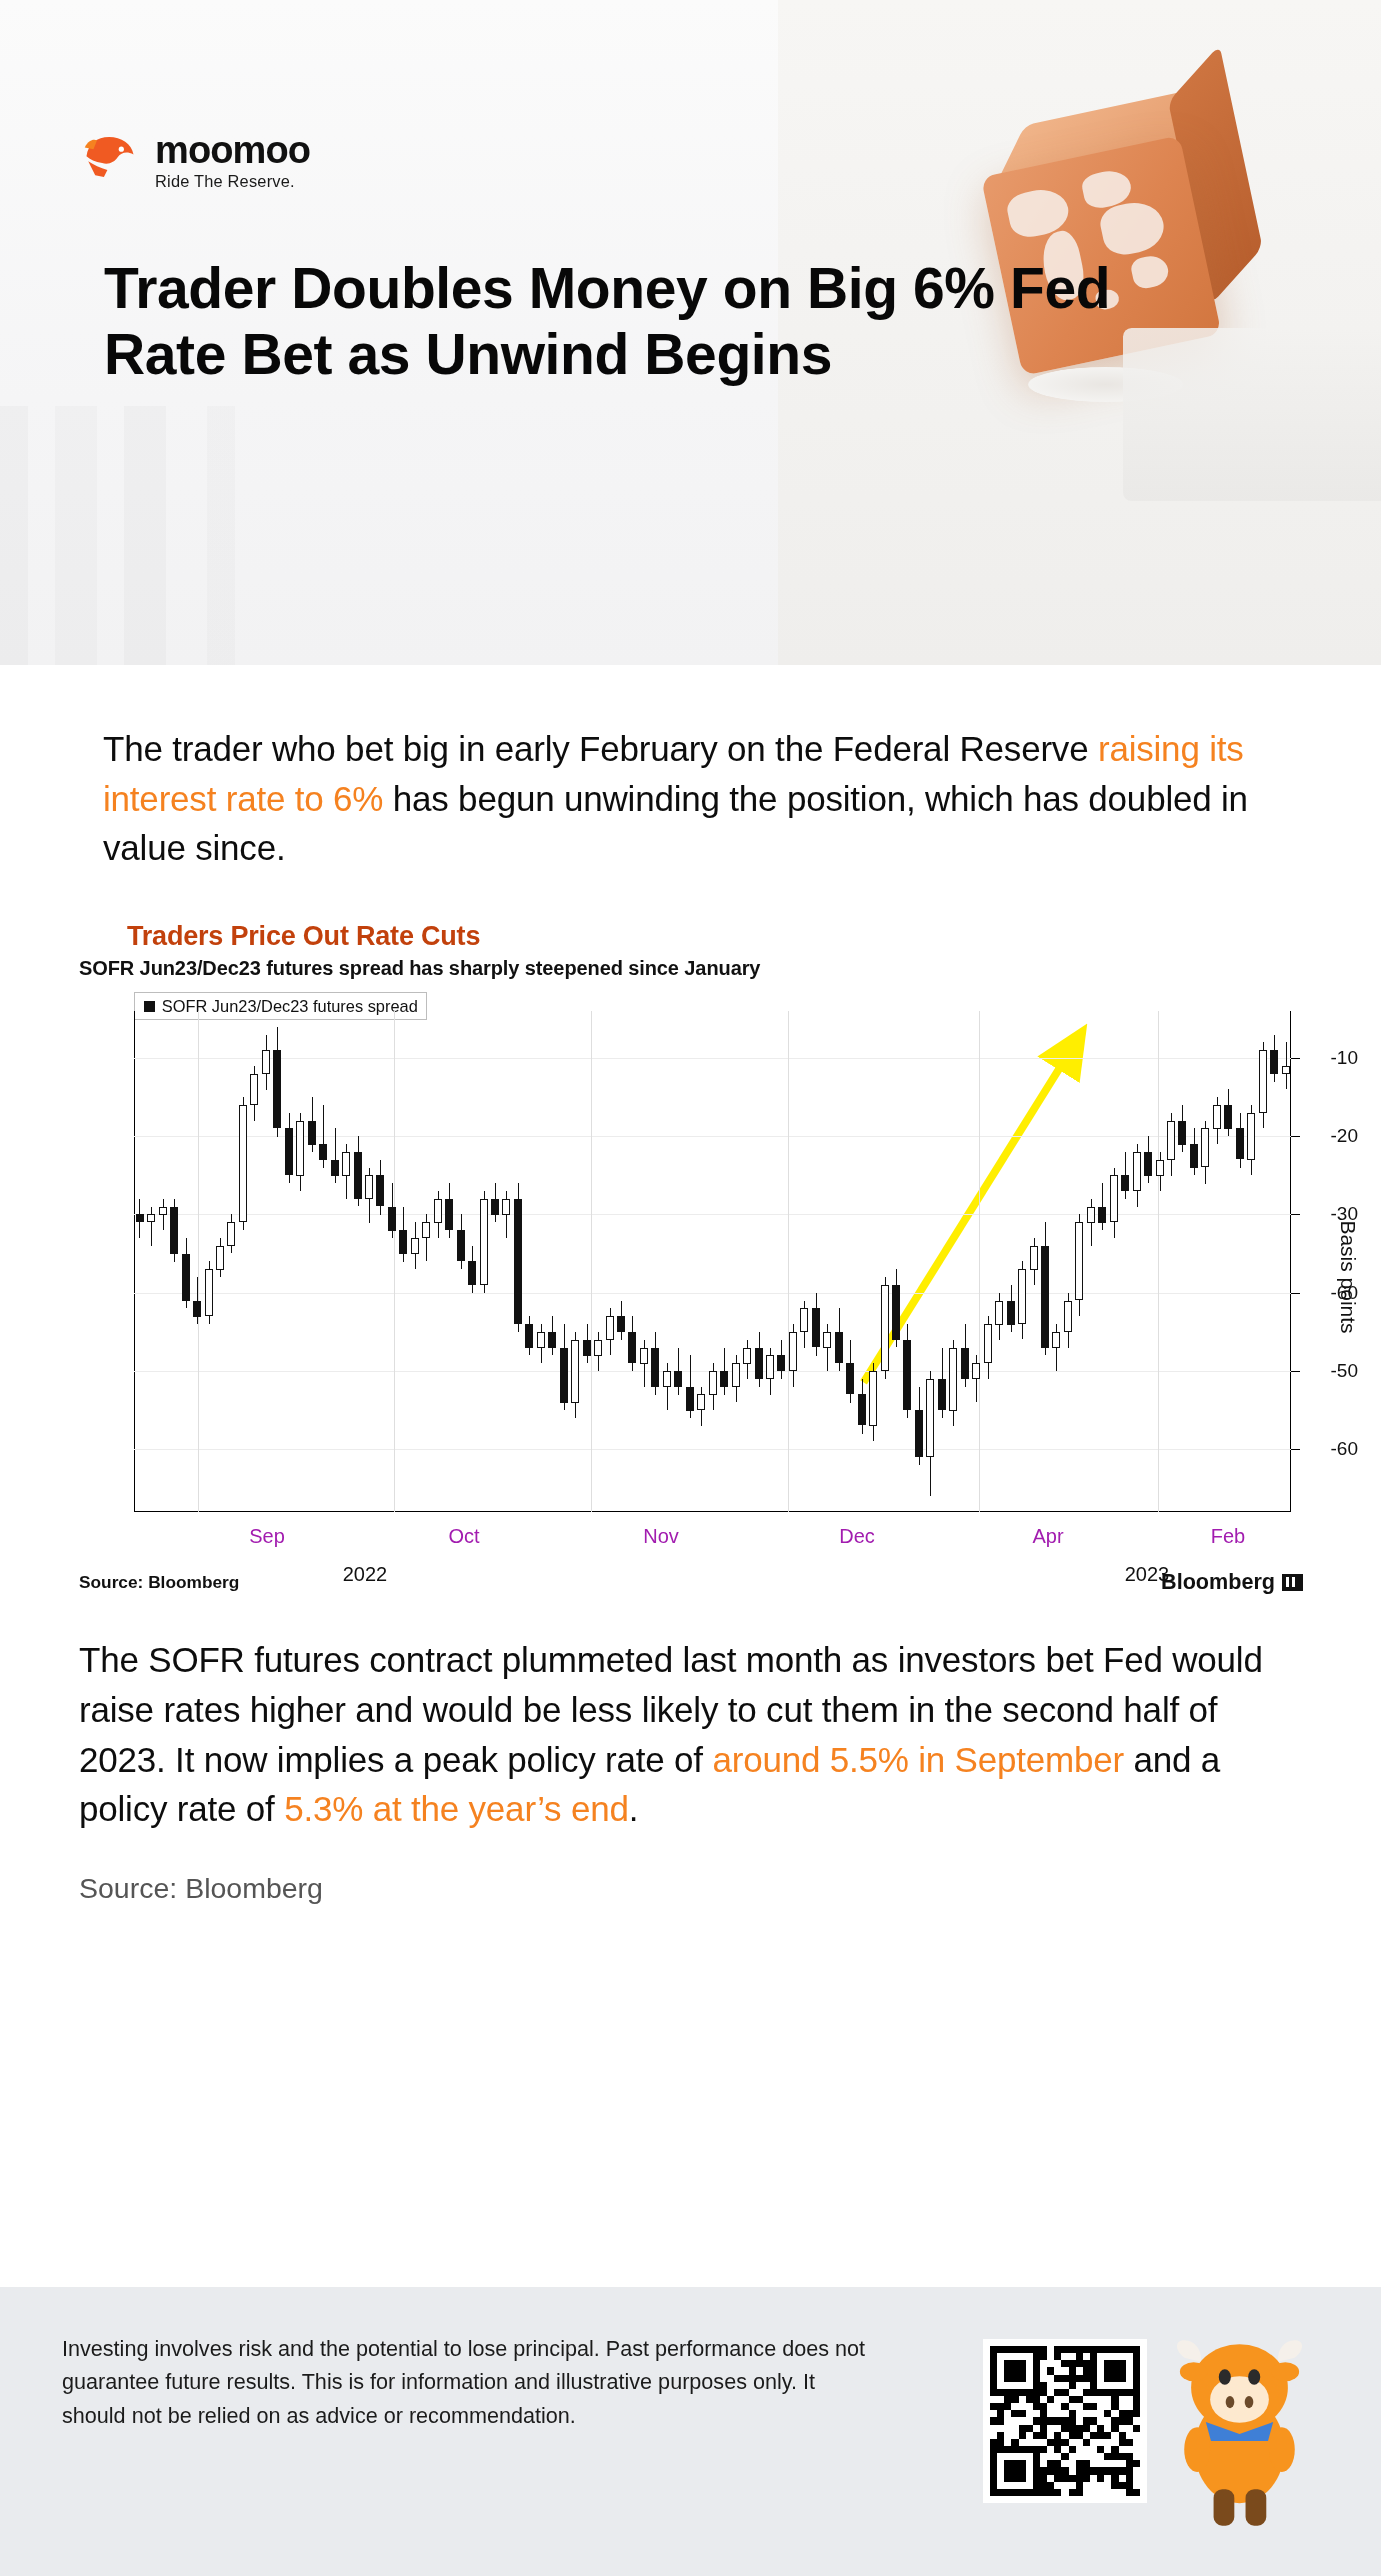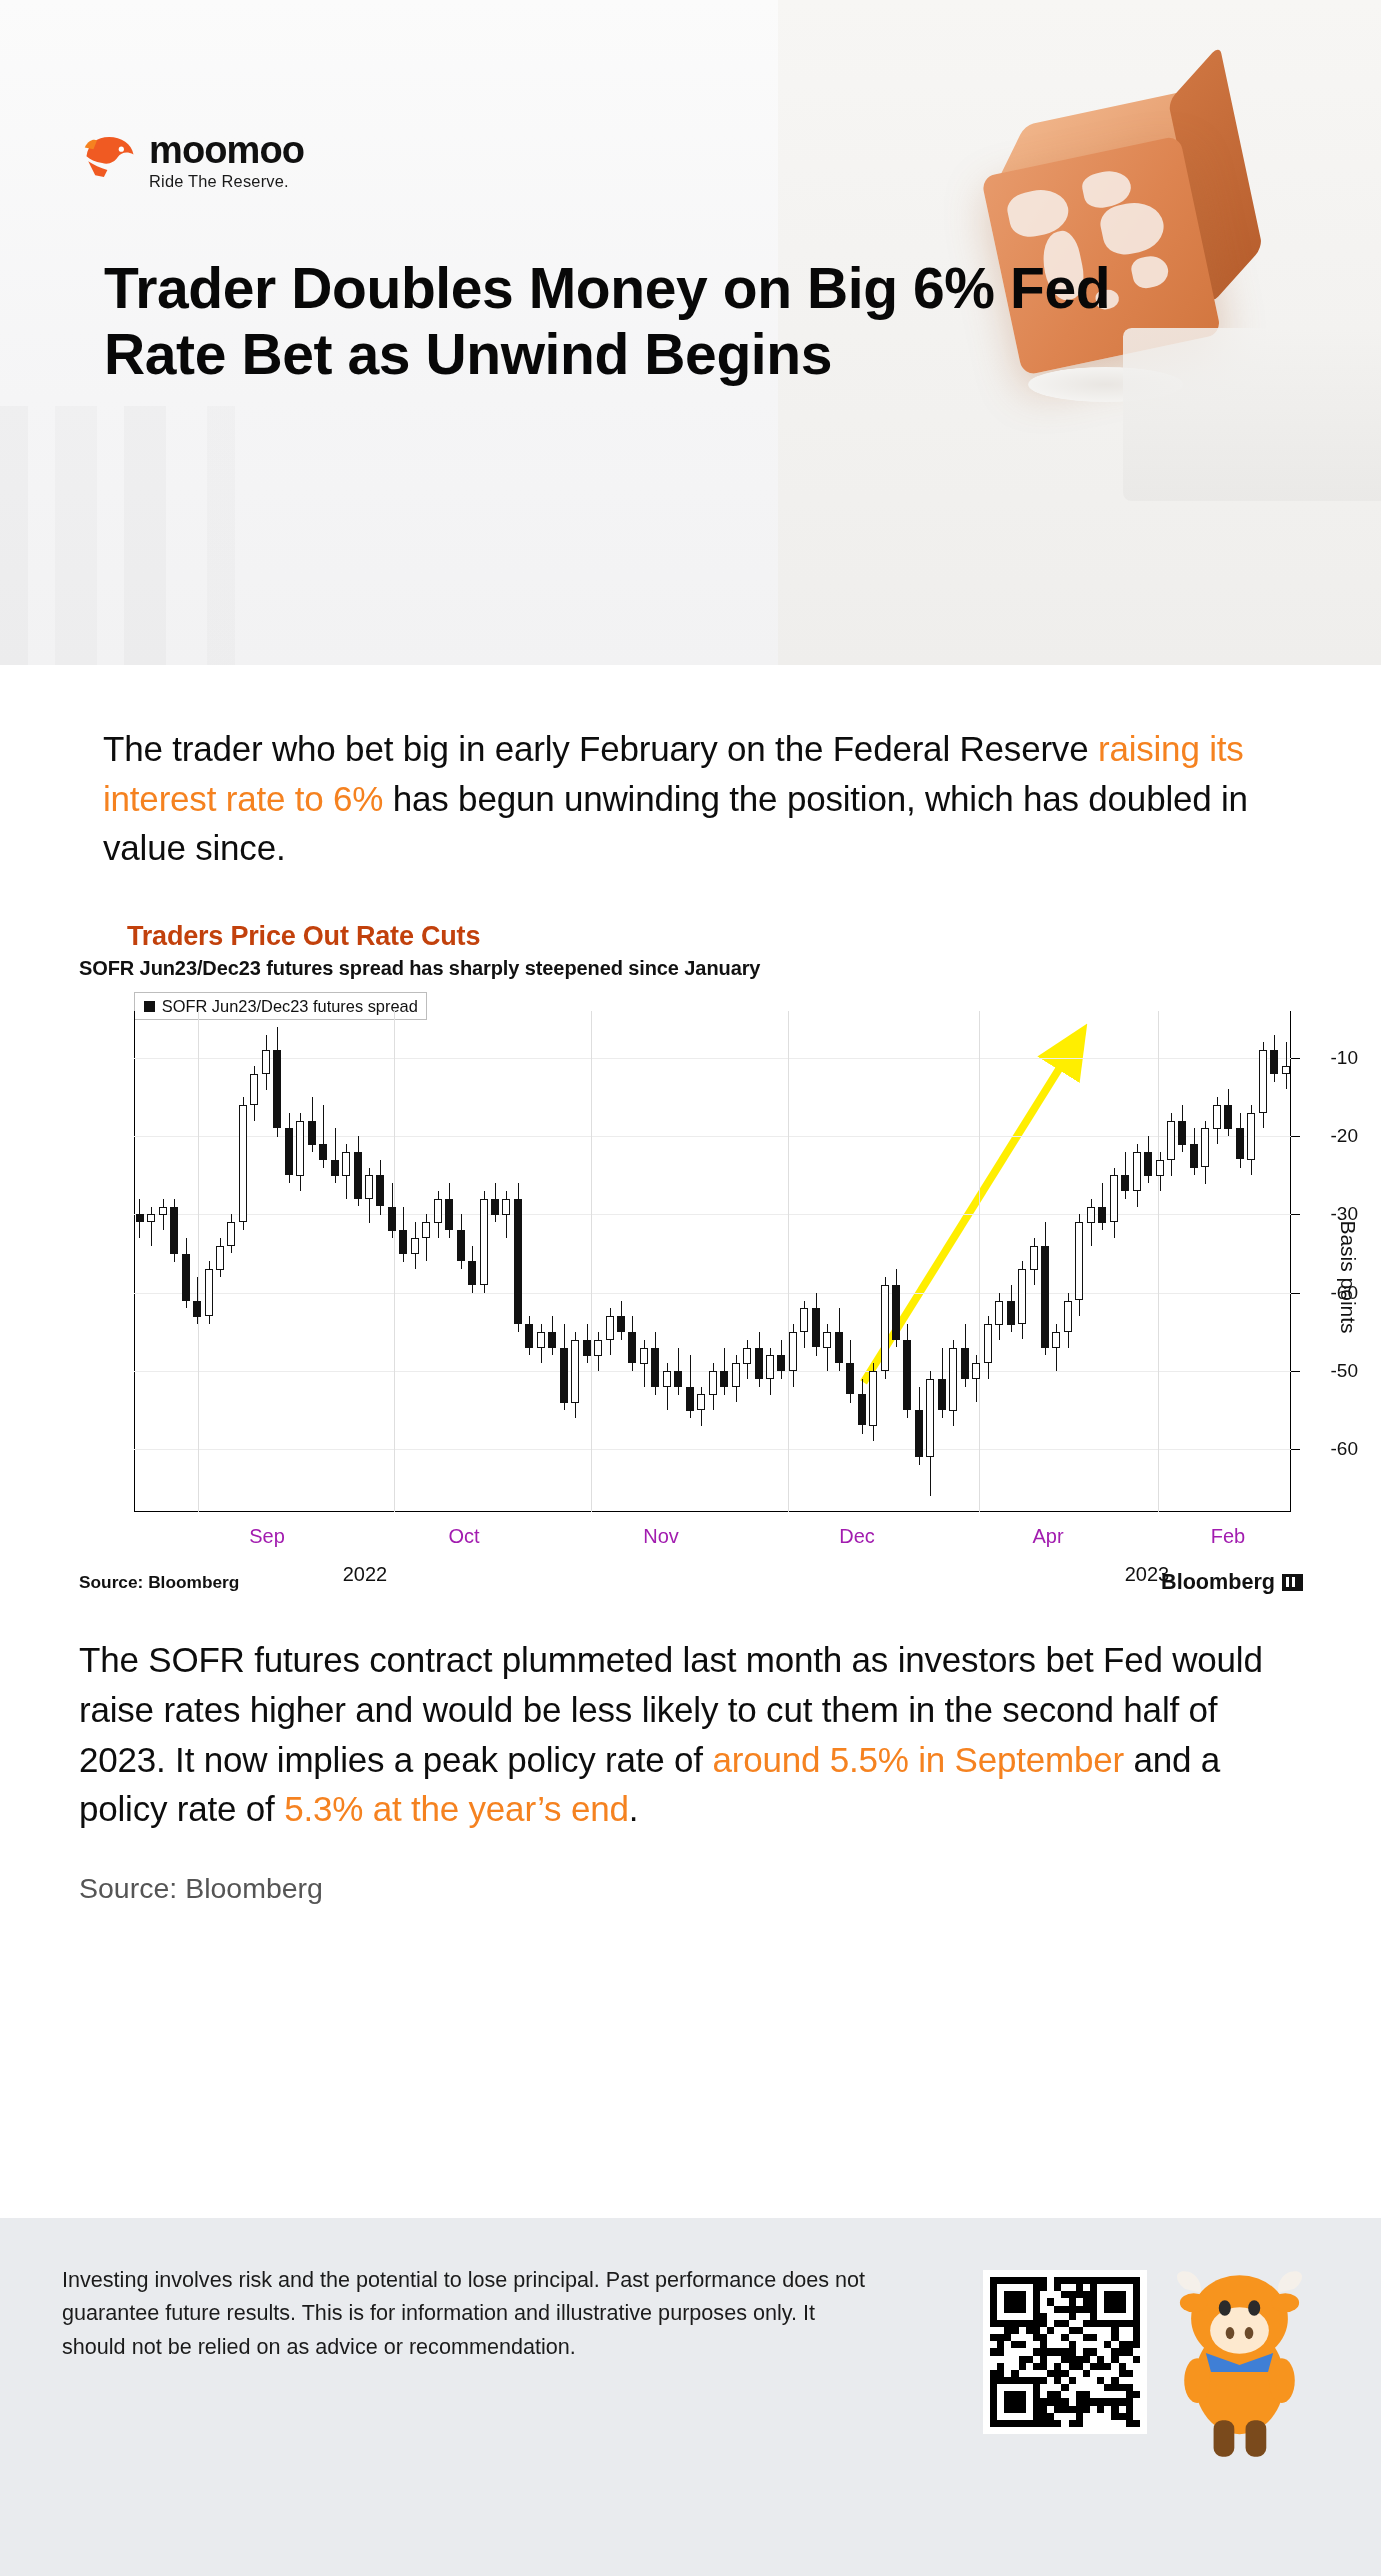--- a/index.html
+++ b/index.html
@@ -70,21 +70,21 @@
     border-radius:50%;
   }
   .monitor {
     position:absolute; right:0px; top:328px; width:259px; height:173px;
     background: linear-gradient(180deg,#f3f2f0,#e9e8e6);
     border-radius: 8.6px 0 0 8.6px;
     opacity:.85;
   }
 
   .logo {
-    position:absolute; left:83px; top:130px; display:flex; align-items:flex-start; gap:12px;
+    position:absolute; left:83px; top:130px; display:flex; align-items:flex-start; gap:18px;
   }
   .logo-mark { width:54px; height:54px; position:relative; }
   .logo-text-wrap { display:flex; flex-direction:column; }
   .logo-word {
     font-size:38px; font-weight:bold; color:#111; letter-spacing:-0.9px; line-height:40px;
     font-family:"Liberation Sans", sans-serif;
   }
   .logo-tag { font-size:16.4px; color:#1a1a1a; margin-top:1.7px; letter-spacing:0.2px;}
 
   .headline {
@@ -138,21 +138,21 @@
   .src-bb { font-size:17.3px; font-weight:bold; color:#111; }
   .bb-brand { display:flex; align-items:center; gap:7px; font-size:21.6px; font-weight:bold; color:#111; }
   .bb-icon { width:21px; height:17.3px; background:#111; display:inline-block; position:relative;}
   .bb-icon:after{content:"";position:absolute;left:3.5px;top:3.5px;width:3.5px;height:10.4px;background:#fff;box-shadow:6px 0 0 #fff,0px 0 0 transparent;}
 
   .para.tail { margin-top:40px; }
   .source-line { font-size:28.5px; color:#555; margin-top:38px; }
 
   
   .footer {
-    position:absolute; left:0; bottom:0; width:1382px; height:358px;
+    position:absolute; left:0; bottom:0; width:1382px; height:289px;
     background:#e9ebee; padding: 45px 62px 0 62px; display:flex; justify-content:space-between;
   }
   .disclaimer { font-size:21.6px; line-height:1.55; color:#1b1b1b; max-width:812px; }
   .footer-right { position:relative; width:337px; height:199px; }
   .qr { position:absolute; left:0; top:7px; width:164px; height:164px; background:#fff; padding:7px;}
   .qr-grid { width:100%; height:100%; display:grid; grid-template-columns:repeat(21,1fr); grid-template-rows:repeat(21,1fr);}
   .qr-grid i { background:#000; }
   .mascot { position:absolute; right:7px; top:-12px; width:147px; height:216px; }
 </style>
 </head>

